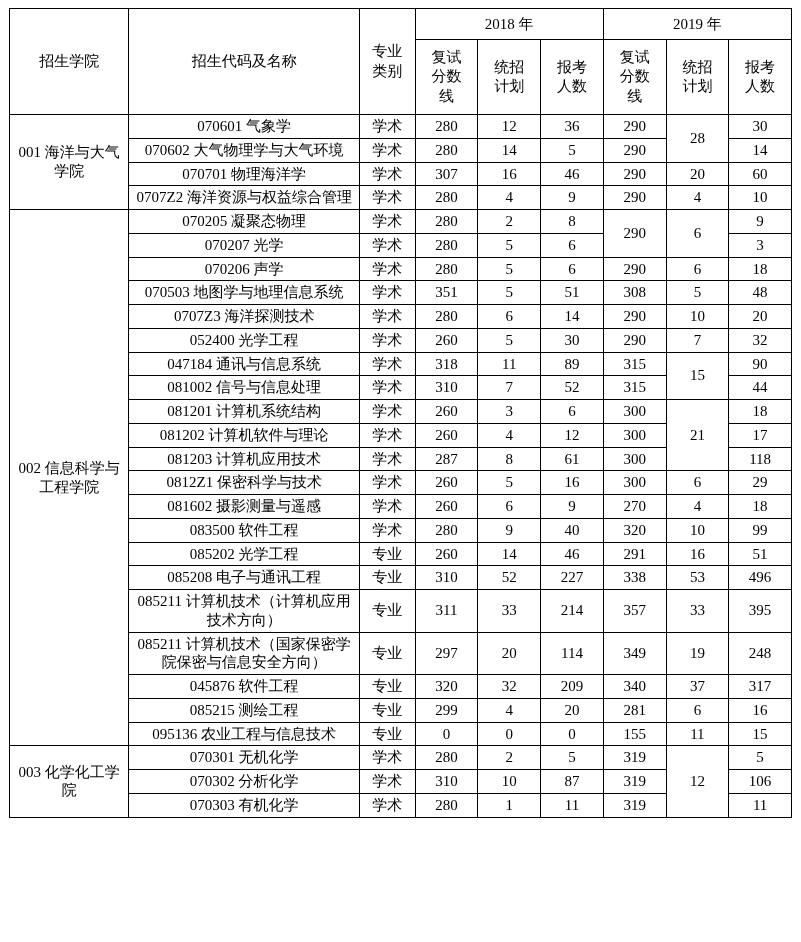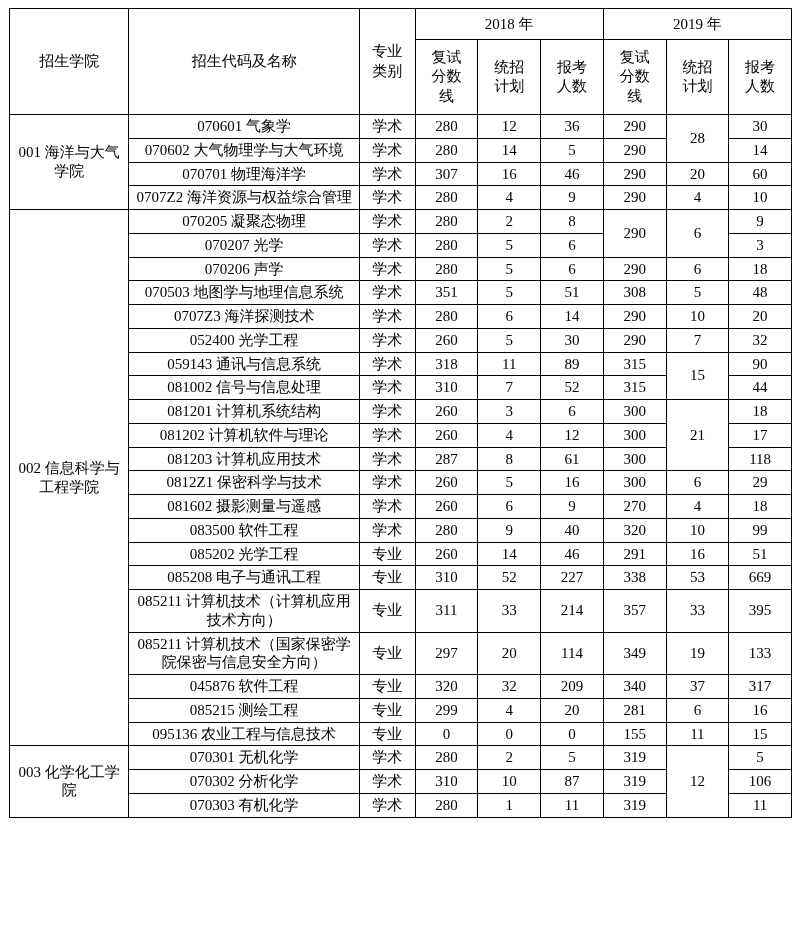--- a/index.html
+++ b/index.html
@@ -211,21 +211,21 @@
           <td class="code">052400 光学工程</td>
           <td class="type">学术</td>
           <td class="num">260</td>
           <td class="num">5</td>
           <td class="num">30</td>
           <td class="num" rowspan="1">290</td>
           <td class="num" rowspan="1">7</td>
           <td class="num">32</td>
         </tr>
         <tr>
-          <td class="code">059143 通讯与信息系统</td>
+          <td class="code">047184 通讯与信息系统</td>
           <td class="type">学术</td>
           <td class="num">318</td>
           <td class="num">11</td>
           <td class="num">89</td>
           <td class="num" rowspan="1">315</td>
           <td class="num" rowspan="2">15</td>
           <td class="num">90</td>
         </tr>
         <tr>
           <td class="code">081002 信号与信息处理</td>
@@ -305,41 +305,41 @@
           <td class="num">51</td>
         </tr>
         <tr>
           <td class="code">085208 电子与通讯工程</td>
           <td class="type">专业</td>
           <td class="num">310</td>
           <td class="num">52</td>
           <td class="num">227</td>
           <td class="num" rowspan="1">338</td>
           <td class="num" rowspan="1">53</td>
-          <td class="num">669</td>
+          <td class="num">496</td>
         </tr>
         <tr>
           <td class="code">085211 计算机技术（计算机应用技术方向）</td>
           <td class="type">专业</td>
           <td class="num">311</td>
           <td class="num">33</td>
           <td class="num">214</td>
           <td class="num" rowspan="1">357</td>
           <td class="num" rowspan="1">33</td>
           <td class="num">395</td>
         </tr>
         <tr>
           <td class="code">085211 计算机技术（国家保密学院保密与信息安全方向）</td>
           <td class="type">专业</td>
           <td class="num">297</td>
           <td class="num">20</td>
           <td class="num">114</td>
           <td class="num" rowspan="1">349</td>
           <td class="num" rowspan="1">19</td>
-          <td class="num">133</td>
+          <td class="num">248</td>
         </tr>
         <tr>
           <td class="code">045876 软件工程</td>
           <td class="type">专业</td>
           <td class="num">320</td>
           <td class="num">32</td>
           <td class="num">209</td>
           <td class="num" rowspan="1">340</td>
           <td class="num" rowspan="1">37</td>
           <td class="num">317</td>

